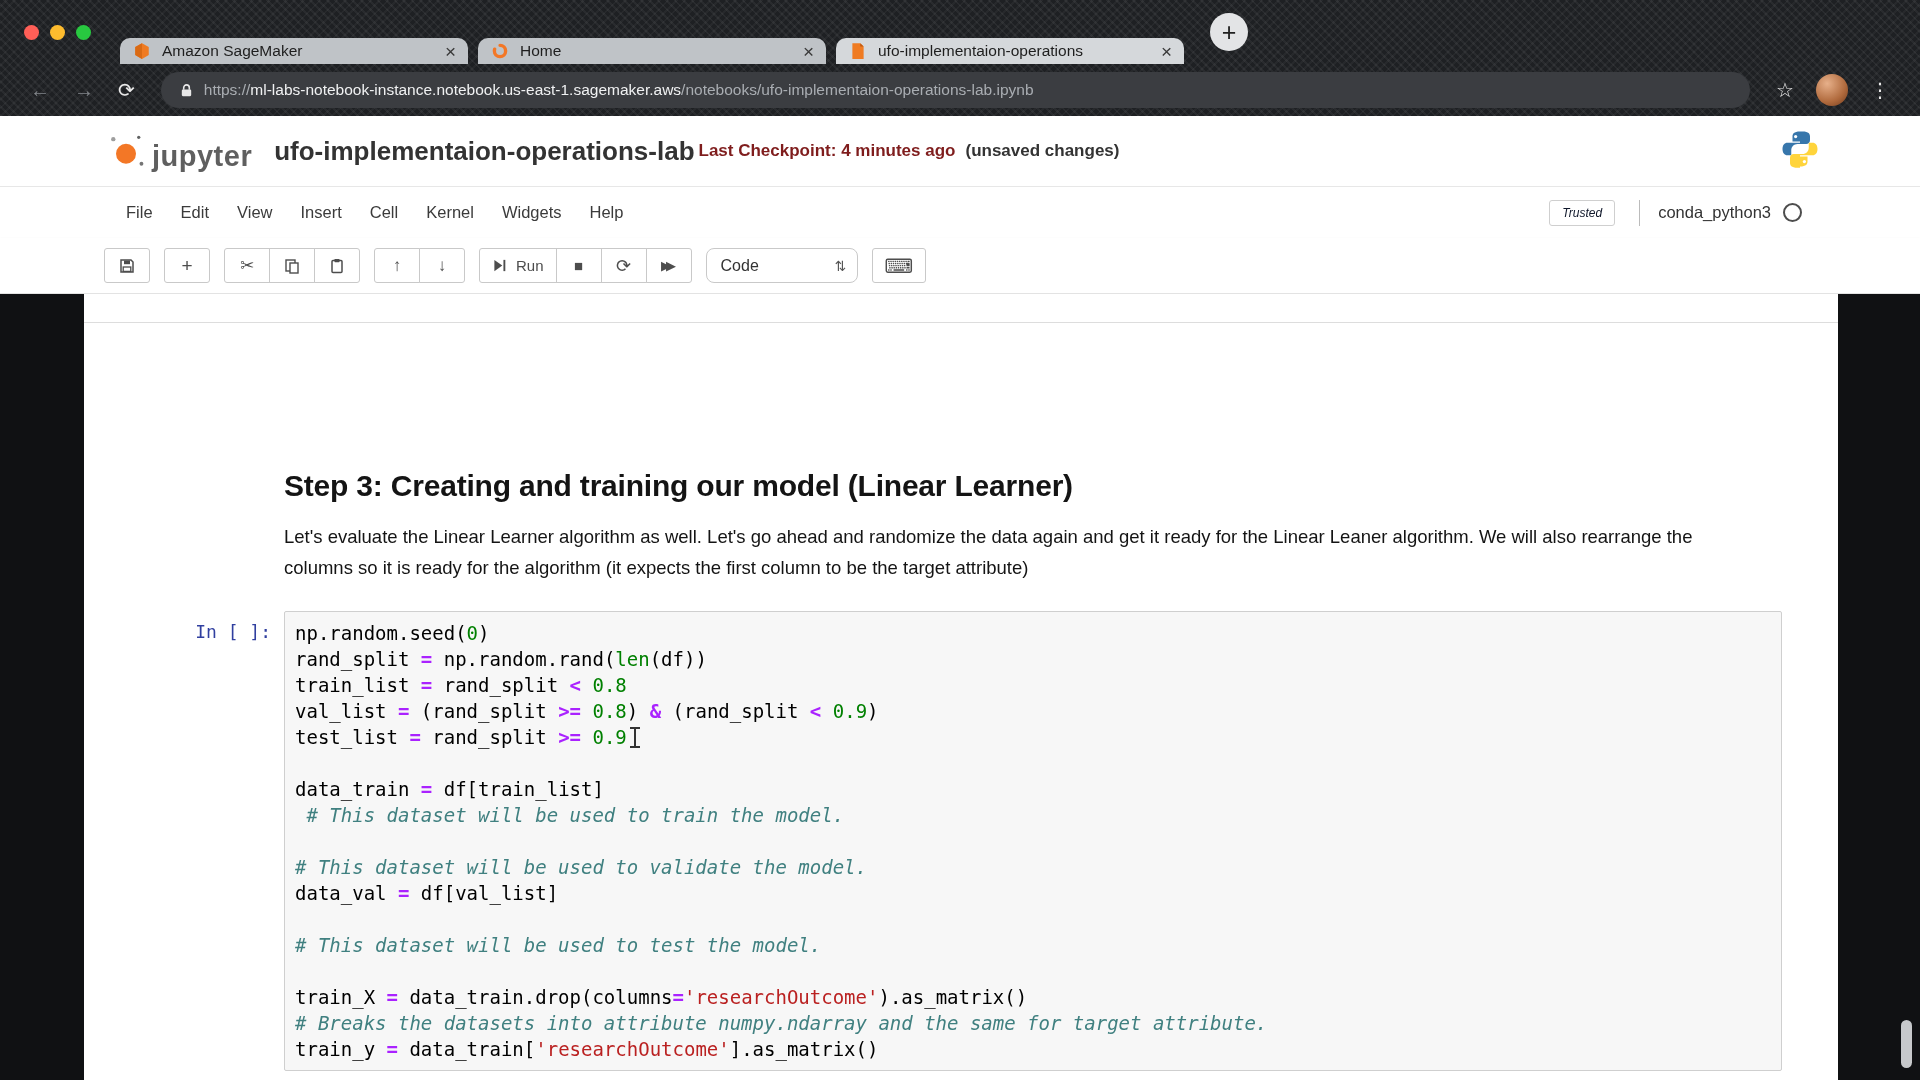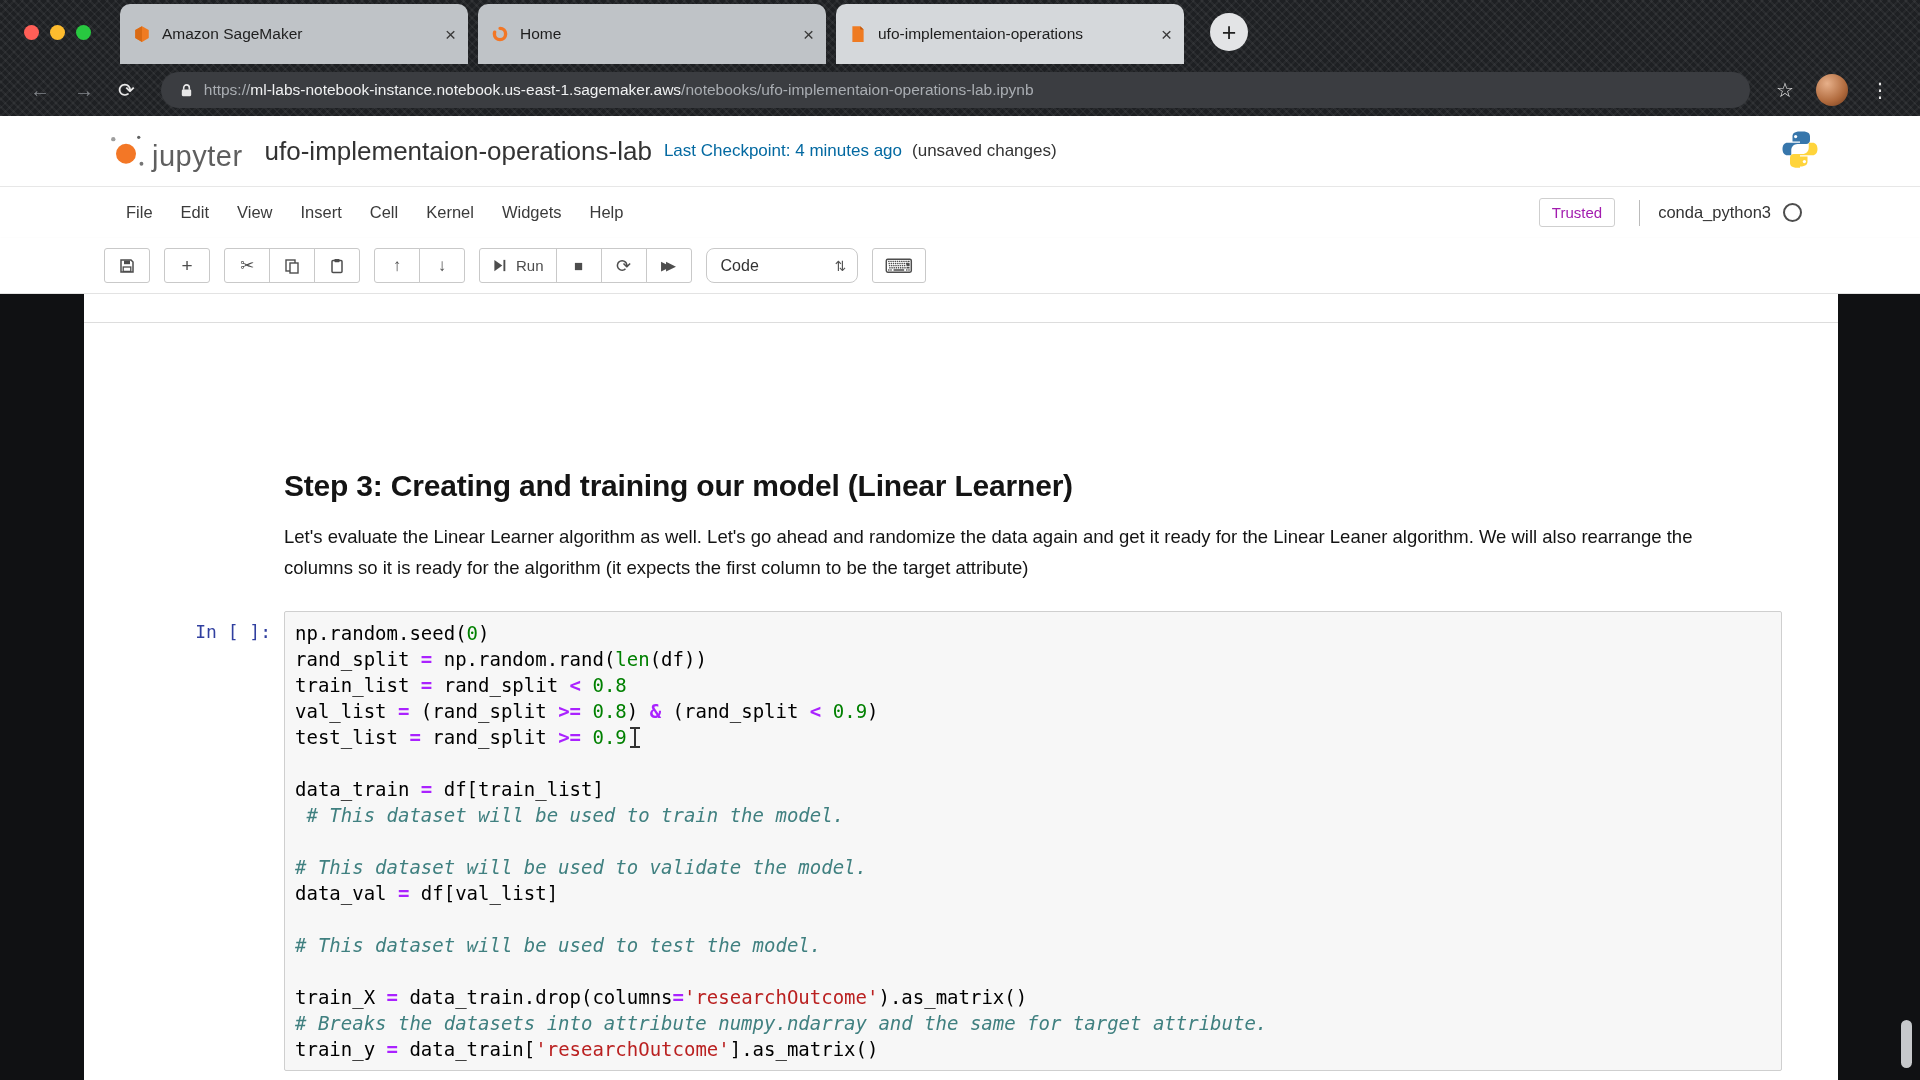--- a/index.html
+++ b/index.html
@@ -11,21 +11,21 @@
   .chrome{position:absolute;top:0;left:0;right:0;height:116px;
     background-color:#1e2023;
     background-image:
       repeating-linear-gradient(45deg, rgba(255,255,255,.05) 0 2px, transparent 2px 6px),
       repeating-linear-gradient(-45deg, rgba(255,255,255,.04) 0 2px, transparent 2px 6px);}
   .tabstrip{position:relative;height:64px;display:flex;align-items:flex-end;}
   .traffic{position:absolute;left:24px;top:25px;display:flex;gap:11px;}
   .tl{width:15px;height:15px;border-radius:50%;display:inline-block;}
   .tl.red{background:#ff5f57;} .tl.yellow{background:#febc2e;} .tl.green{background:#28c840;}
   .tabs{display:flex;margin-left:120px;gap:10px;align-items:flex-end;height:64px;}
-  .tab{width:348px;height:60px;border-radius:10px 10px 0 0;background:#bfc3c7;
+  .tab{width:348px;height:26px;border-radius:10px 10px 0 0;background:#bfc3c7;
        display:flex;align-items:center;padding:0 12px;box-sizing:border-box;}
   .tab.active{background:#d5d8db;}
   .favicon{width:20px;height:20px;margin-right:10px;flex:0 0 auto;display:flex;align-items:center;justify-content:center;}
   .tab-title{flex:1;font-size:15.5px;color:#1e1e1e;white-space:nowrap;overflow:hidden;}
   .tab-close{color:#3a3a3a;font-size:19px;margin-left:8px;line-height:1;}
   .newtab{width:38px;height:38px;border-radius:50%;background:#e3e4e6;color:#202020;
           display:flex;align-items:center;justify-content:center;font-size:25px;
           margin-left:16px;align-self:center;margin-bottom:0px;}
   .urlbar{height:52px;display:flex;align-items:center;padding:0 18px;}
   .navic{font-size:20px;color:#e9e9e9;padding:0 12px;line-height:1;}
@@ -33,36 +33,36 @@
   .urlpill{flex:1;height:36px;border-radius:18px;background:#3b3d41;display:flex;align-items:center;
            padding:0 18px;margin:0 14px;overflow:hidden;}
   .lock{margin-right:10px;display:flex;}
   .url{font-size:15.5px;white-space:nowrap;}
   .u-dim{color:#a9adb2;} .u-host{color:#f0f1f2;}
   .avatar{width:32px;height:32px;border-radius:50%;margin:0 10px;
           background:radial-gradient(circle at 35% 30%, #e7b08a, #b06a3d 60%, #6f3a1c);}
 
   
   .jp-header{position:absolute;top:116px;left:0;right:0;height:70px;background:#fff;
-             display:flex;align-items:center;padding:0 100px 0 106px;box-sizing:border-box;}
+             display:flex;align-items:center;padding:0 100px 0 106px;box-sizing:border-box;font-weight:bold;}
   .jlogo{display:flex;align-items:flex-end;}
   .jlogo-text{font-size:29px;color:#5f5f5f;margin-left:6px;letter-spacing:.5px;line-height:1;}
   .nb-title{font-size:26px;color:#333;margin-left:22px;}
-  .nb-checkpoint{font-size:17px;color:#0369a1;margin-left:12px;}
+  .nb-checkpoint{font-size:17px;color:#7f1d1d;margin-left:4px;}
   .nb-unsaved{font-size:17px;color:#333;margin-left:10px;}
   .spacer{flex:1;}
 
   
   .menubar{position:absolute;top:186px;left:0;right:0;height:52px;background:#fff;
            border-top:1px solid #e7e7e7;display:flex;align-items:center;
            padding:0 118px 0 112px;box-sizing:border-box;}
   .menu-items{display:flex;align-items:center;flex:1;}
   .menu-item{font-size:16.5px;color:#3b3b3b;padding:0 14px;text-align:right;}
   .menu-right{display:flex;align-items:center;}
-  .trusted{font-size:15px;color:#a21caf;border:1px solid #cfcfcf;border-radius:3px;padding:5px 12px;}
+  .trusted{font-size:12px;color:#0f172a;border:1px solid #cfcfcf;border-radius:3px;padding:5px 12px;font-style:italic;}
   .vdiv{width:1px;height:26px;background:#bbb;margin:0 18px 0 24px;}
   .kernel-name{font-size:16.5px;color:#333;}
   .kernel-circle{width:15px;height:15px;border:2px solid #4d4d4d;border-radius:50%;margin-left:12px;}
 
   
   .toolbar{position:absolute;top:238px;left:0;right:0;height:56px;background:#fff;
            display:flex;align-items:center;gap:14px;padding-left:104px;box-sizing:border-box;
            border-bottom:1px solid #e3e3e3;box-shadow:0 1px 3px rgba(0,0,0,.06);}
   .btn-group{display:flex;}
   .toolbar button{height:35px;min-width:46px;background:#fff;border:1px solid #c9c9c9;

